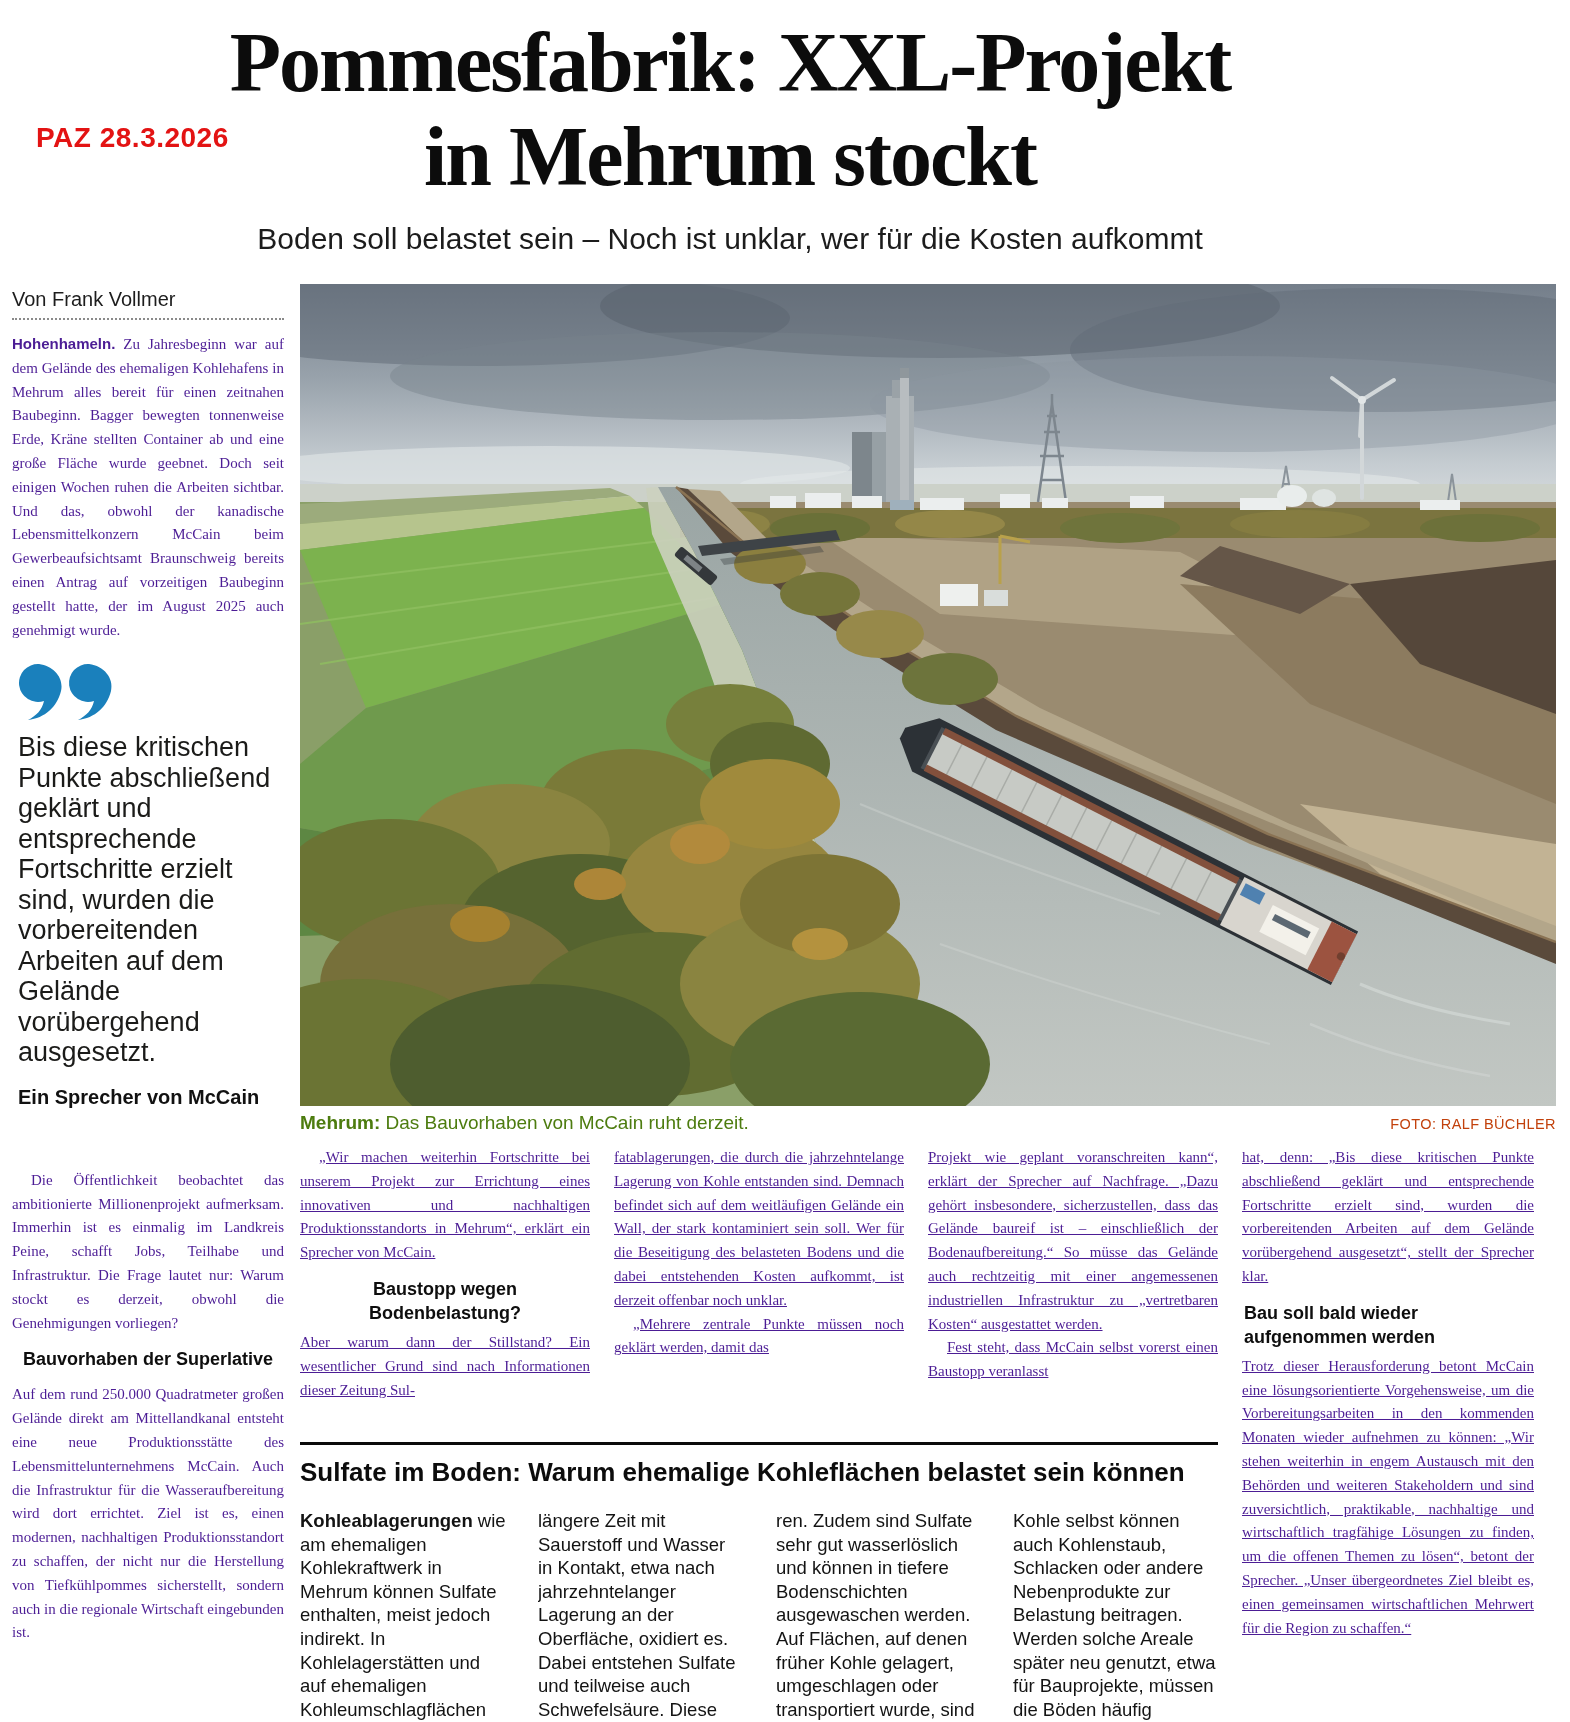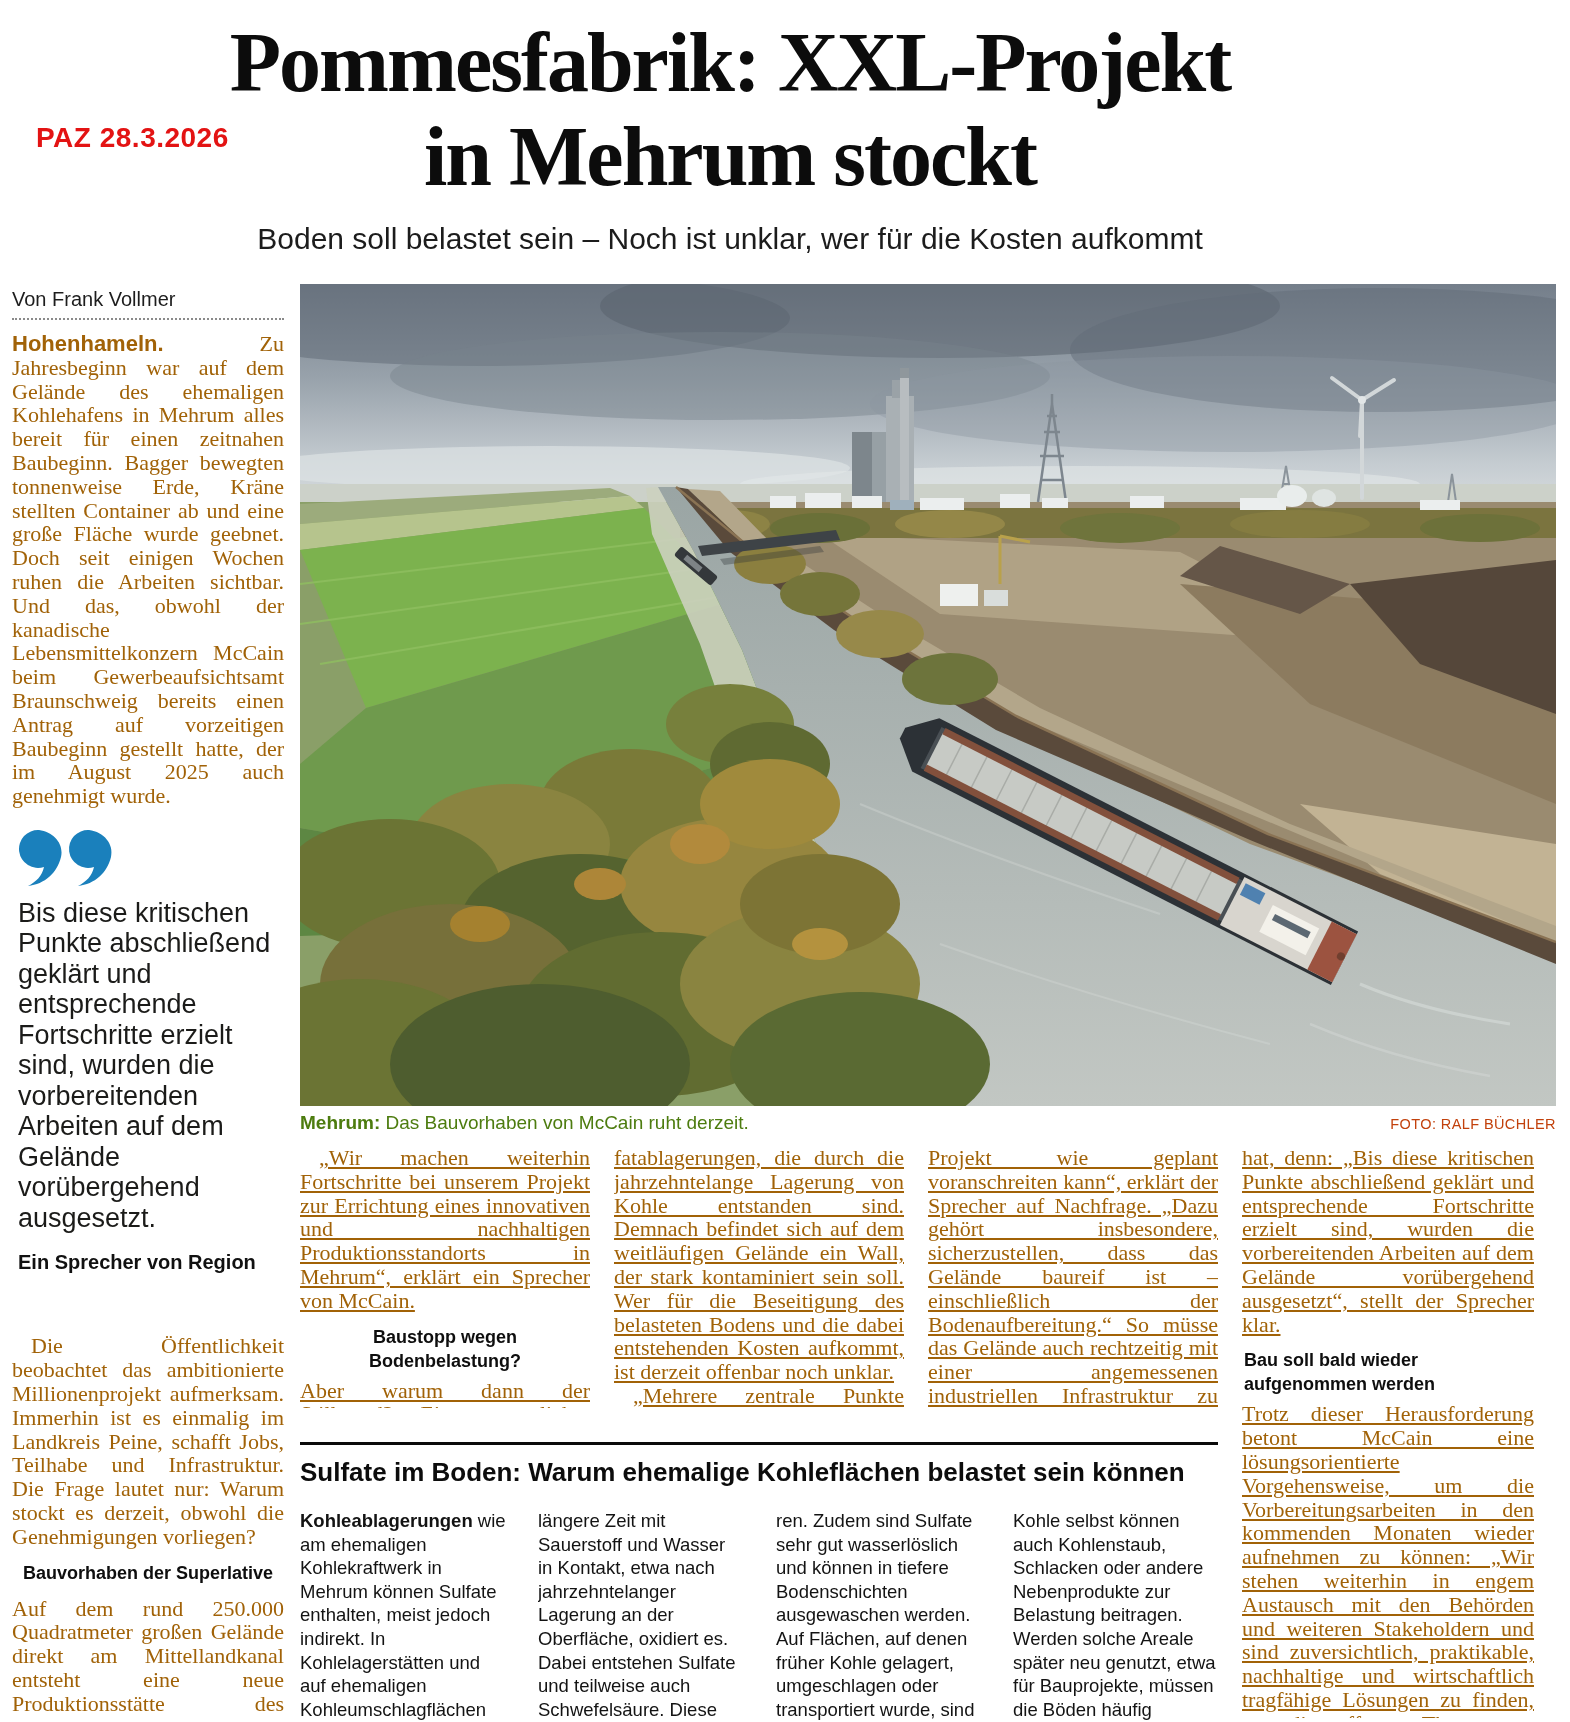--- a/index.html
+++ b/index.html
@@ -10,22 +10,22 @@
          color:var(--accent-red,#e31313);letter-spacing:.5px;}
 
   .head-wrap{position:absolute;left:30px;top:16px;width:1400px;text-align:center;}
   .headline{font-family:"Liberation Serif","DejaVu Serif",serif;font-weight:bold;
             font-size:84px;line-height:94px;letter-spacing:-2px;color:#0c0c0c;}
   .subtitle{margin-top:18px;font-size:30px;color:#1c1c1c;}
 
   
   .leftcol{position:absolute;left:12px;top:288px;width:272px;height:1430px;overflow:hidden;}
   .byline{font-size:20px;color:#1d1d1d;padding-bottom:7px;border-bottom:2px dotted #8a8a8a;}
-  .serif{font-family:"Liberation Serif","DejaVu Serif",serif;font-size:22px;line-height:23.8px;
-         text-align:justify;margin:0;color:#a16207;hyphens:auto;}
+  .serif{font-family:"Liberation Serif","DejaVu Serif",serif;font-size:15px;line-height:23.8px;
+         text-align:justify;margin:0;color:#4c1d95;hyphens:auto;}
   .leftcol .serif{margin-top:12px;}
   .lead{font-family:"Liberation Sans","DejaVu Sans",sans-serif;font-weight:bold;}
   .ind{text-indent:19px;}
   .qmark{color:var(--quote-blue,#1a80bc);margin:20px 0 4px 6px;}
   .quote-text{font-size:27px;line-height:30.5px;color:#1b1b19;margin:6px 0 0 6px;}
   .quote-attr{font-size:20px;font-weight:bold;margin:18px 0 0 6px;color:#111;}
   .gap-para{margin-top:60px !important;}
   .crosshead{font-size:18px;font-weight:bold;text-align:center;color:#0e0e0e;
              margin:12px 0 6px 0;line-height:24px;}
   .crosshead.left-ch{text-align:left;margin-left:2px;}
@@ -72,21 +72,21 @@
     <div class="byline">Von Frank Vollmer</div>
     <p class="serif"><span class="lead">Hohenhameln.</span><span> Zu Jahresbeginn war auf dem Gelände des ehemaligen Kohlehafens in Mehrum alles bereit für einen zeitnahen Baubeginn. Bagger bewegten tonnenweise Erde, Kräne stellten Container ab und eine große Fläche wurde geebnet. Doch seit einigen Wochen ruhen die Arbeiten sichtbar. Und das, obwohl der kanadische Lebensmittelkonzern McCain beim Gewerbeaufsichtsamt Braunschweig bereits einen Antrag auf vorzeitigen Baubeginn gestellt hatte, der im August 2025 auch genehmigt wurde.</span></p>
 
     <div class="qmark">
       <svg width="98" height="60" viewBox="0 0 98 60" fill="currentColor" aria-hidden="true">
         <path d="M21 2 a19 19 0 1 0 5 37 c-2 9 -8 15 -16 19 c17 -2 29 -13 33 -29 c3 -13 -7 -25 -22 -27 z"></path>
         <path d="M71 2 a19 19 0 1 0 5 37 c-2 9 -8 15 -16 19 c17 -2 29 -13 33 -29 c3 -13 -7 -25 -22 -27 z"></path>
       </svg>
     </div>
     <div class="quote-text">Bis diese kritischen Punkte abschließend geklärt und entsprechende Fortschritte erzielt sind, wurden die vorbereitenden Arbeiten auf dem Gelände vorübergehend ausgesetzt.</div>
-    <div class="quote-attr">Ein Sprecher von Region</div>
+    <div class="quote-attr">Ein Sprecher von McCain</div>
 
     <p class="serif ind gap-para">Die Öffentlichkeit beobachtet das ambitionierte Millionenprojekt aufmerksam. Immerhin ist es einmalig im Landkreis Peine, schafft Jobs, Teilhabe und Infrastruktur. Die Frage lautet nur: Warum stockt es derzeit, obwohl die Genehmigungen vorliegen?</p>
     <div class="crosshead">Bauvorhaben der Superlative</div>
     <p class="serif">Auf dem rund 250.000 Quadratmeter großen Gelände direkt am Mittellandkanal entsteht eine neue Produktionsstätte des Lebensmittelunternehmens McCain. Auch die Infrastruktur für die Wasseraufbereitung wird dort errichtet. Ziel ist es, einen modernen, nachhaltigen Produktionsstandort zu schaffen, der nicht nur die Herstellung von Tiefkühlpommes sicherstellt, sondern auch in die regionale Wirtschaft eingebunden ist.</p>
   </div>
 
   <div class="photo">
     <svg width="1256" height="822" viewBox="0 0 1256 822" preserveAspectRatio="none" aria-hidden="true">
       <defs>
         <linearGradient id="sky" x1="0" y1="0" x2="0" y2="1">

